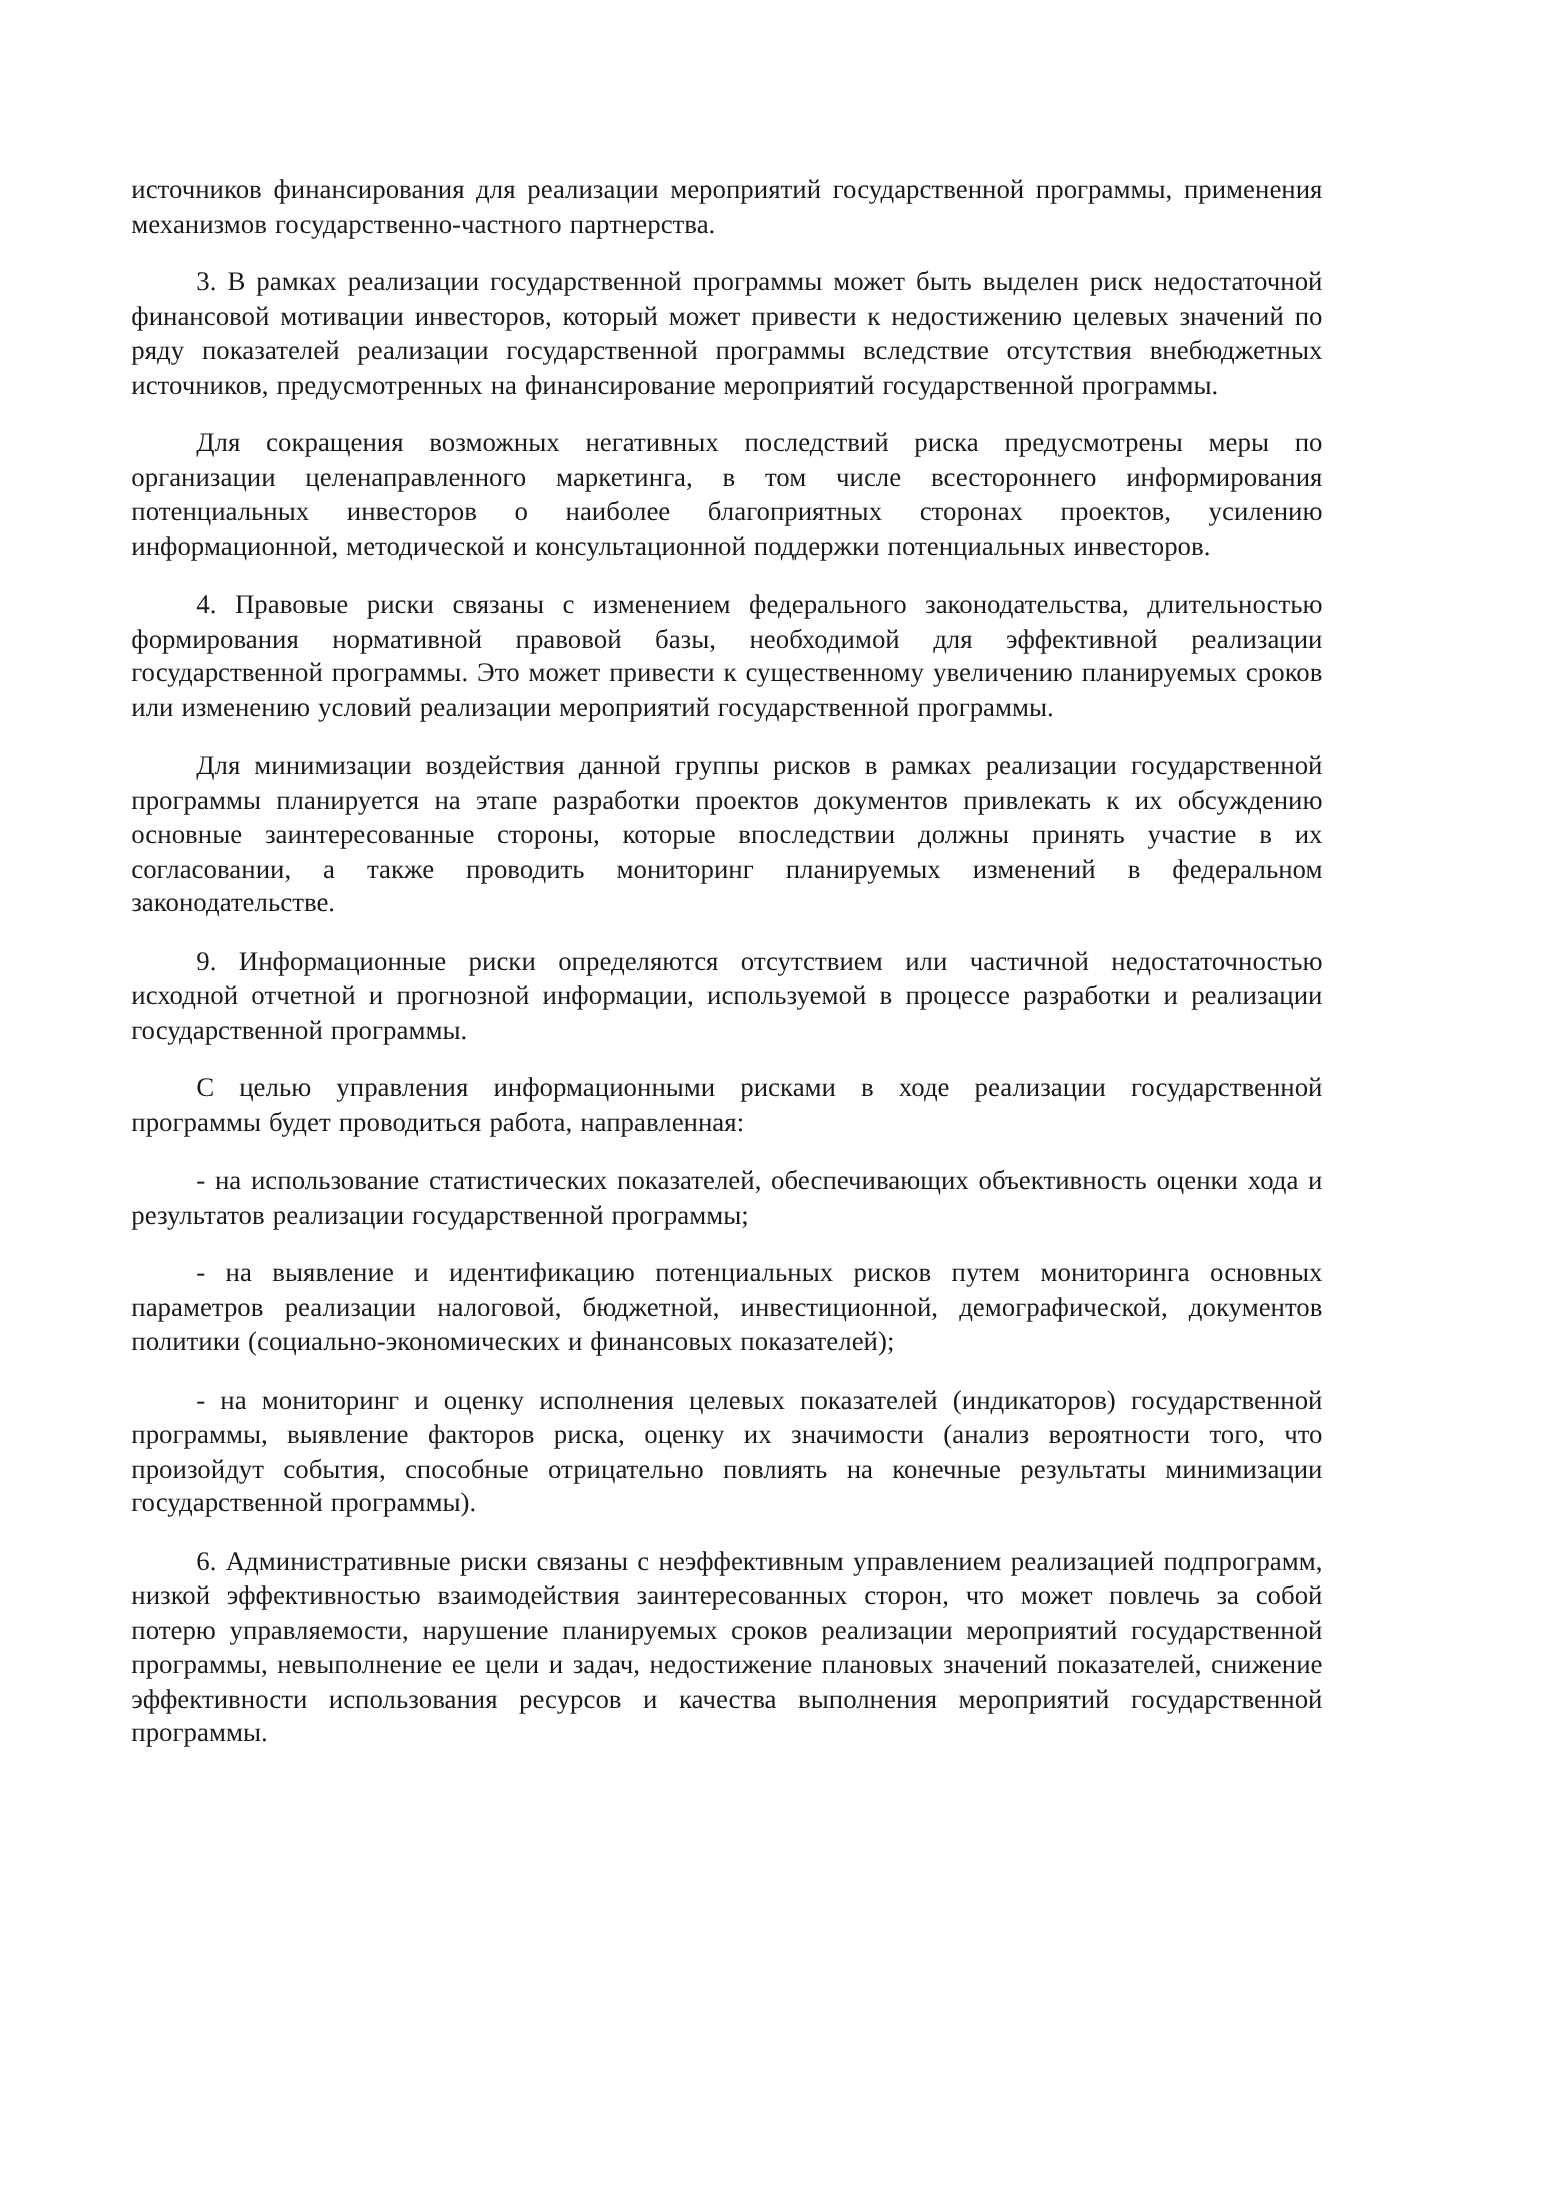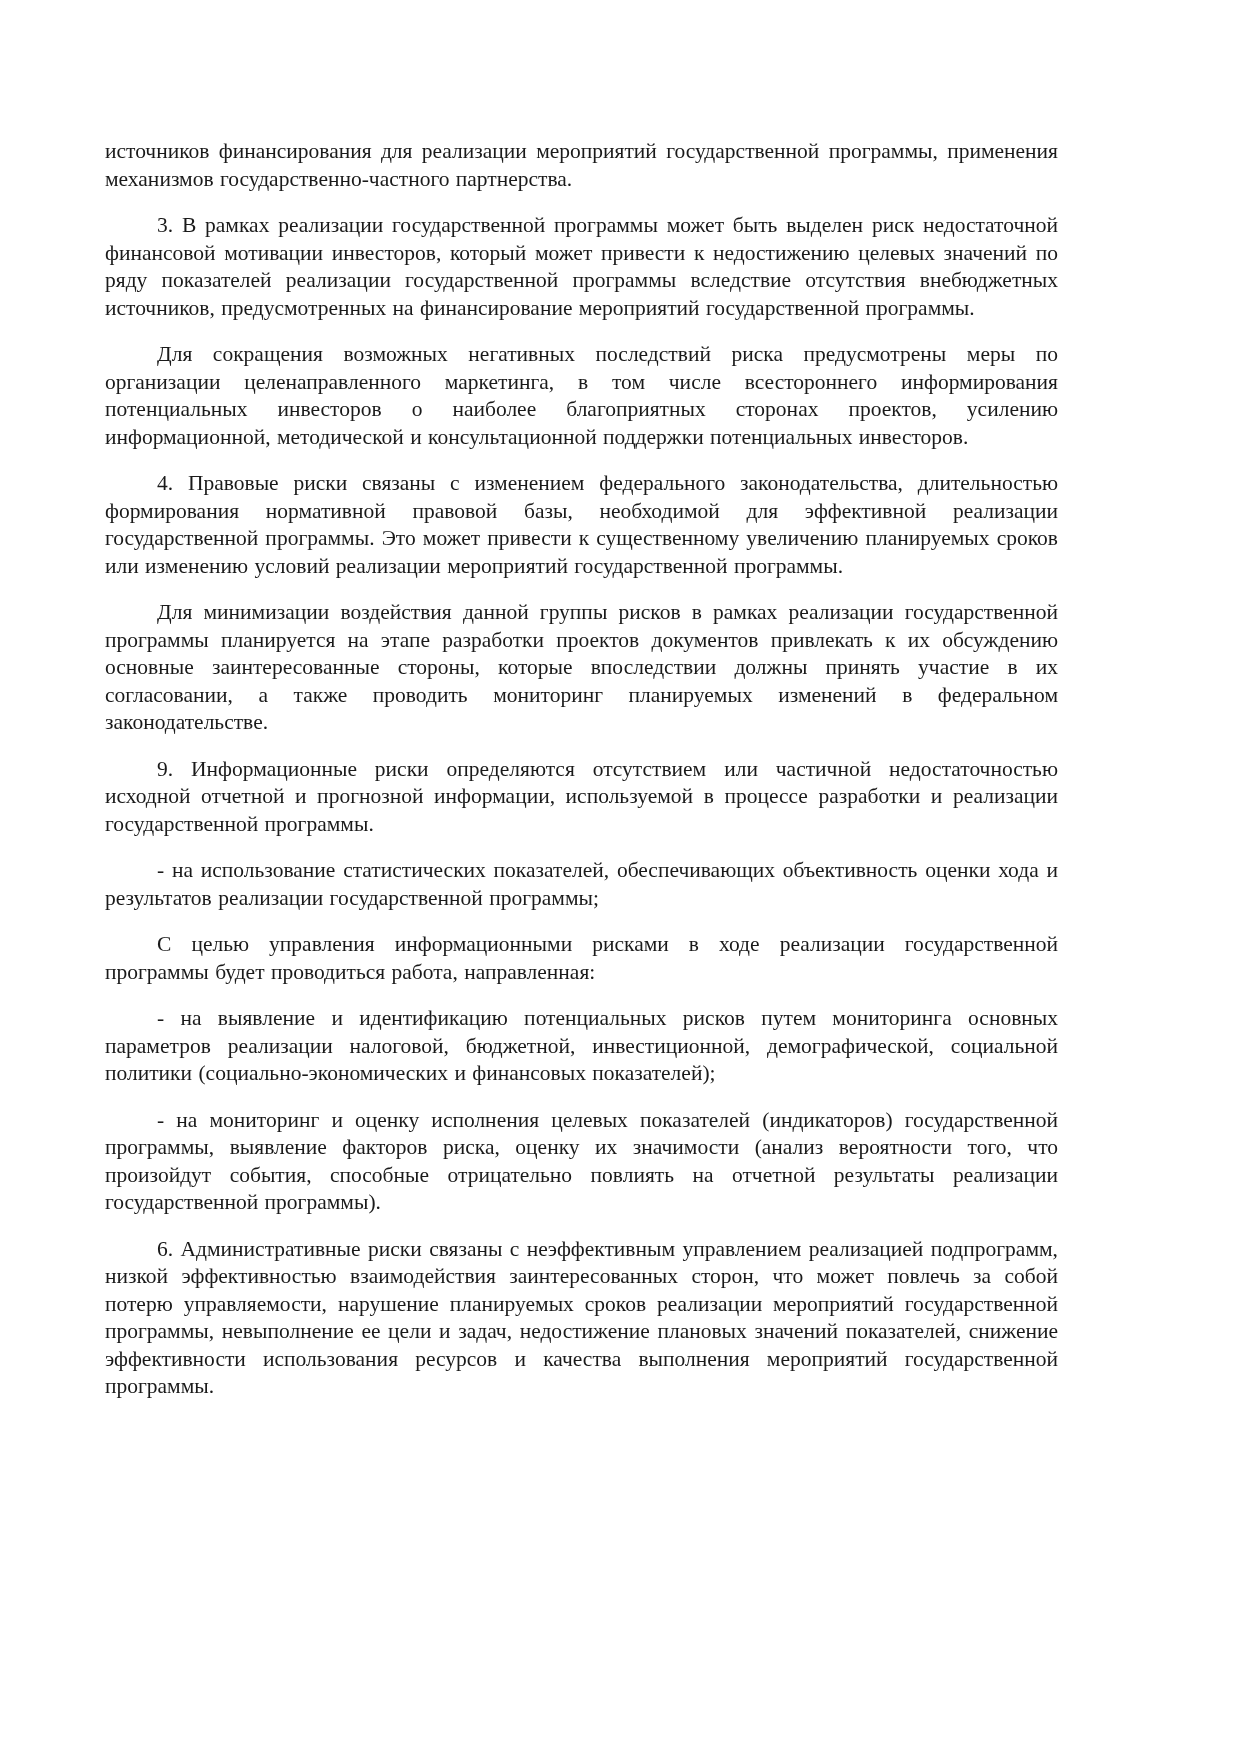--- a/index.html
+++ b/index.html
@@ -37,19 +37,19 @@
 <body>
 
 <div class="page">
   <div class="doc">
     <p class="no-indent">источников финансирования для реализации мероприятий государственной программы, применения механизмов государственно-частного партнерства.</p>
     <p>3. В рамках реализации государственной программы может быть выделен риск недостаточной финансовой мотивации инвесторов, который может привести к недостижению целевых значений по ряду показателей реализации государственной программы вследствие отсутствия внебюджетных источников, предусмотренных на финансирование мероприятий государственной программы.</p>
     <p>Для сокращения возможных негативных последствий риска предусмотрены меры по организации целенаправленного маркетинга, в том числе всестороннего информирования потенциальных инвесторов о наиболее благоприятных сторонах проектов, усилению информационной, методической и консультационной поддержки потенциальных инвесторов.</p>
     <p>4. Правовые риски связаны с изменением федерального законодательства, длительностью формирования нормативной правовой базы, необходимой для эффективной реализации государственной программы. Это может привести к существенному увеличению планируемых сроков или изменению условий реализации мероприятий государственной программы.</p>
     <p>Для минимизации воздействия данной группы рисков в рамках реализации государственной программы планируется на этапе разработки проектов документов привлекать к их обсуждению основные заинтересованные стороны, которые впоследствии должны принять участие в их согласовании, а также проводить мониторинг планируемых изменений в федеральном законодательстве.</p>
     <p>9. Информационные риски определяются отсутствием или частичной недостаточностью исходной отчетной и прогнозной информации, используемой в процессе разработки и реализации государственной программы.</p>
+    <p>С целью управления информационными рисками в ходе реализации государственной программы будет проводиться работа, направленная:</p>
     <p>- на использование статистических показателей, обеспечивающих объективность оценки хода и результатов реализации государственной программы;</p>
-    <p>С целью управления информационными рисками в ходе реализации государственной программы будет проводиться работа, направленная:</p>
-    <p>- на выявление и идентификацию потенциальных рисков путем мониторинга основных параметров реализации налоговой, бюджетной, инвестиционной, демографической, социальной политики (социально-экономических и финансовых показателей);</p>
-    <p>- на мониторинг и оценку исполнения целевых показателей (индикаторов) государственной программы, выявление факторов риска, оценку их значимости (анализ вероятности того, что произойдут события, способные отрицательно повлиять на отчетной результаты реализации государственной программы).</p>
+    <p>- на выявление и идентификацию потенциальных рисков путем мониторинга основных параметров реализации налоговой, бюджетной, инвестиционной, демографической, документов политики (социально-экономических и финансовых показателей);</p>
+    <p>- на мониторинг и оценку исполнения целевых показателей (индикаторов) государственной программы, выявление факторов риска, оценку их значимости (анализ вероятности того, что произойдут события, способные отрицательно повлиять на конечные результаты минимизации государственной программы).</p>
     <p>6. Административные риски связаны с неэффективным управлением реализацией подпрограмм, низкой эффективностью взаимодействия заинтересованных сторон, что может повлечь за собой потерю управляемости, нарушение планируемых сроков реализации мероприятий государственной программы, невыполнение ее цели и задач, недостижение плановых значений показателей, снижение эффективности использования ресурсов и качества выполнения мероприятий государственной программы.</p>
   </div>
 </div>
 
 </body></html>

